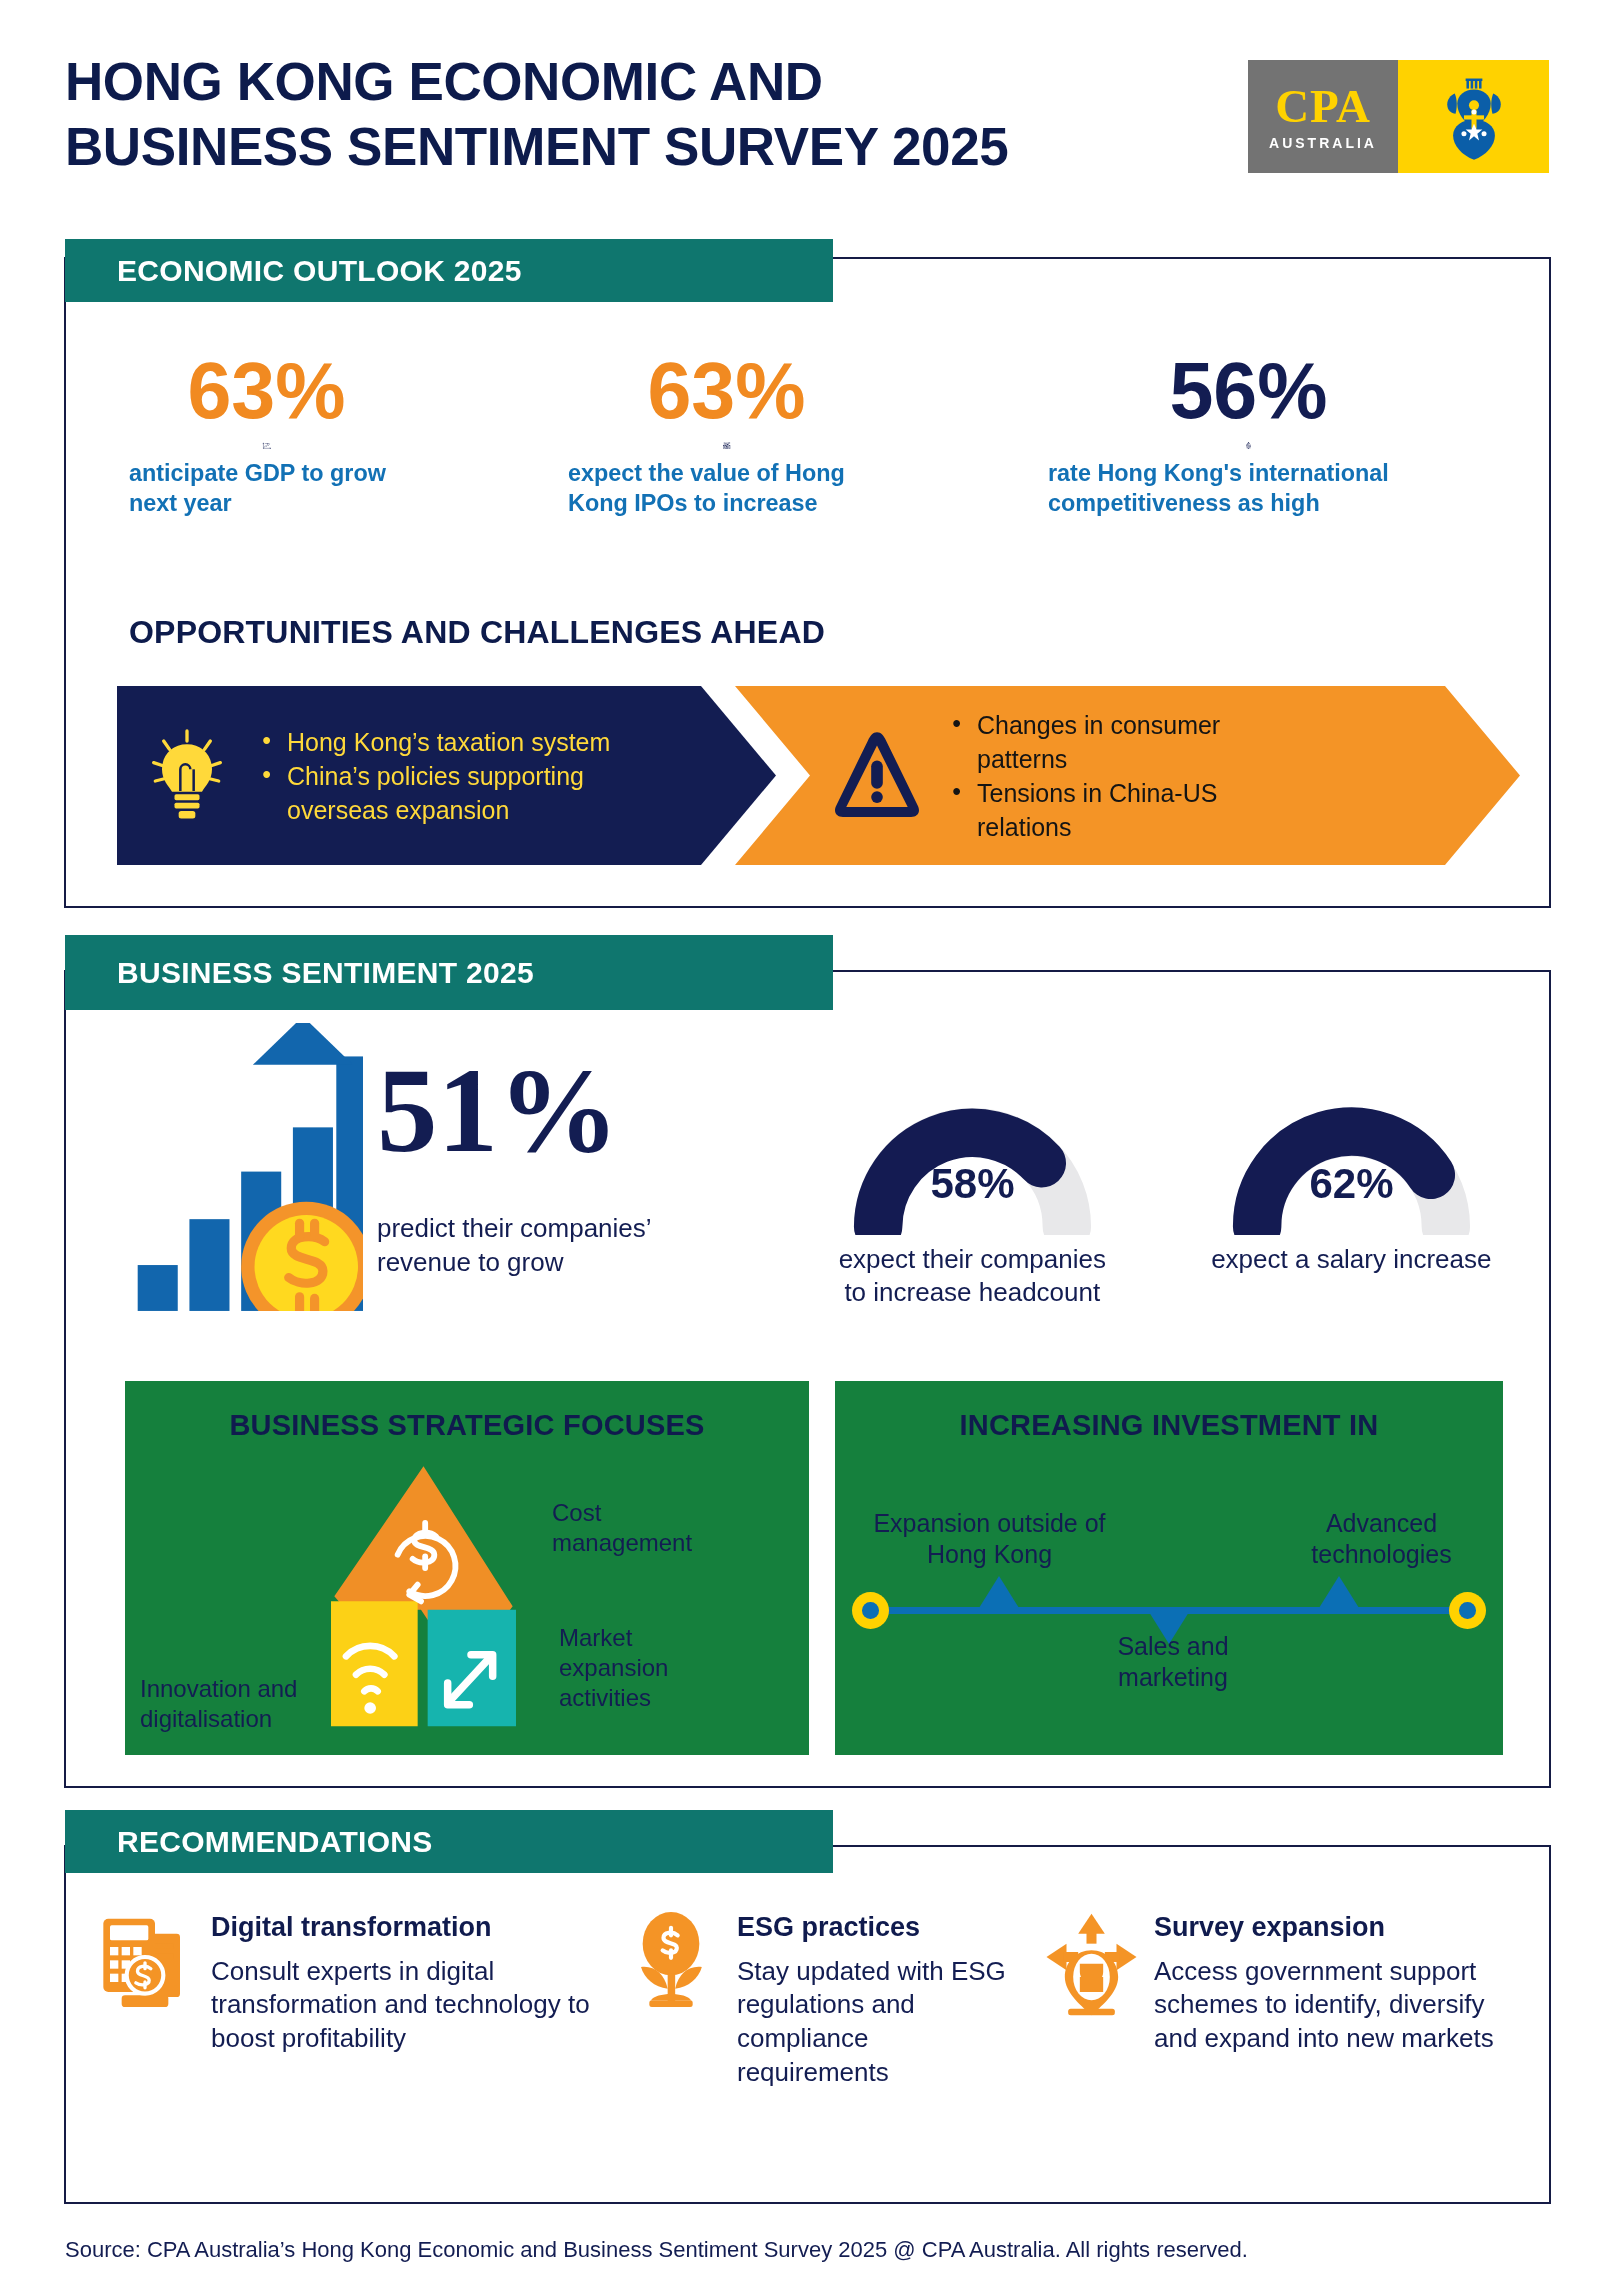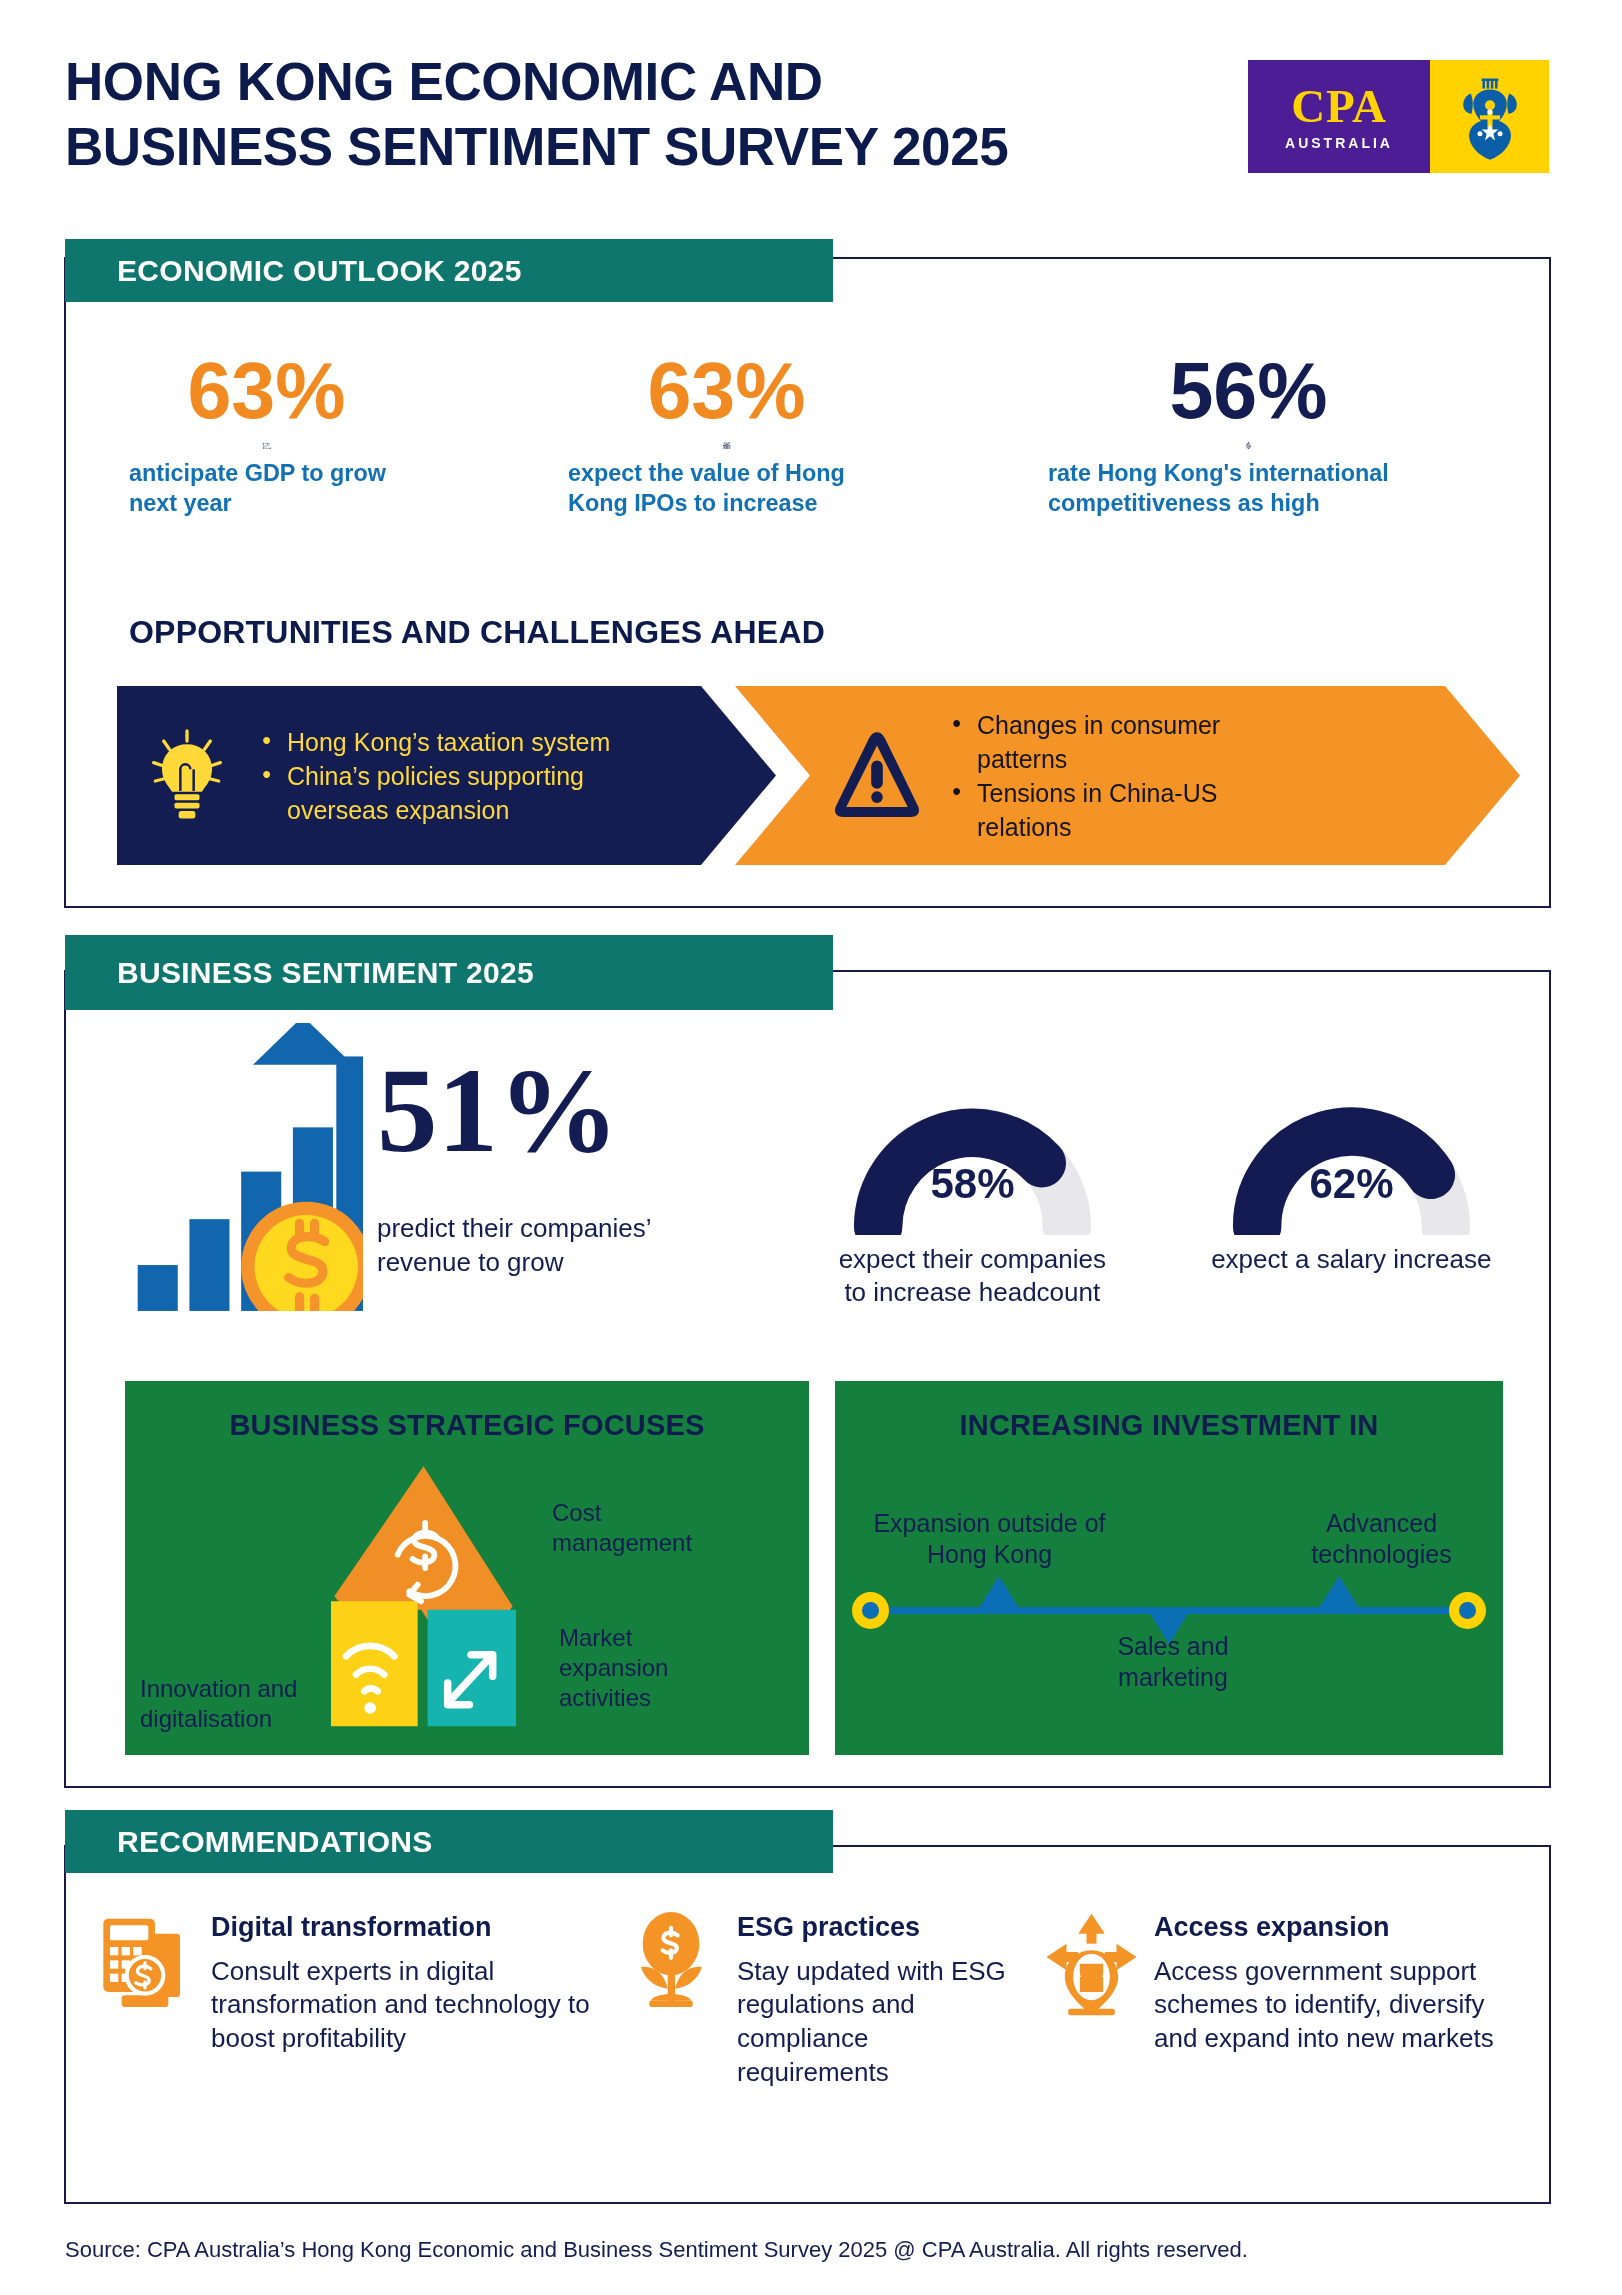--- a/index.html
+++ b/index.html
@@ -15,21 +15,21 @@
   .hdr-title {
     position: absolute; left: 65px; top: 50px; width: 1085px;
     font-size: 53px; font-weight: bold; line-height: 1.22;
     color: #0d1b4c; letter-spacing: -0.4px;
   }
   .logo {
     position: absolute; left: 1248px; top: 60px;
     width: 301px; height: 113px; display: flex;
   }
   .logo-blue {
-    width: 182px; height: 100%; background: #4c1d95;
+    width: 150px; height: 100%; background: #737373;
     display: flex; flex-direction: column;
     align-items: center; justify-content: center;
   }
   .logo-cpa { color: #ffd200; font-size: 47px; font-weight: bold;
     font-family: "Liberation Serif", serif; line-height: 1; letter-spacing: 0.8px; }
   .logo-aus { color: #ffffff; font-size: 14px; font-weight: bold;
     letter-spacing: 3px; margin-top: 5px; }
   .logo-yellow { flex: 1; background: #ffd200; position: relative; }
   .crest { position: absolute; left: 50%; top: 50%; transform: translate(-50%,-50%); }
 
@@ -478,21 +478,21 @@
           <rect x="30" y="116" width="56" height="8" rx="3"></rect>
         </g>
         <ellipse cx="58" cy="78" rx="22" ry="28" fill="#ffffff"></ellipse>
         <g fill="#f49426">
           <path d="M44 62 h28 v10 a7 7 0 0 1-28 0 z"></path>
           <rect x="44" y="78" width="28" height="18"></rect>
         </g>
       </svg>
     </div>
     <div class="rec-txt">
-      <div class="rec-title">Access expansion</div>
+      <div class="rec-title">Survey expansion</div>
       <div class="rec-body">Access government support schemes to identify, diversify and expand into new markets</div>
     </div>
   </div>
 
   <div class="source">Source: CPA Australia’s Hong Kong Economic and Business Sentiment Survey 2025 @ CPA Australia. All rights reserved.</div>
 
 </div>
 
 
 </body></html>

